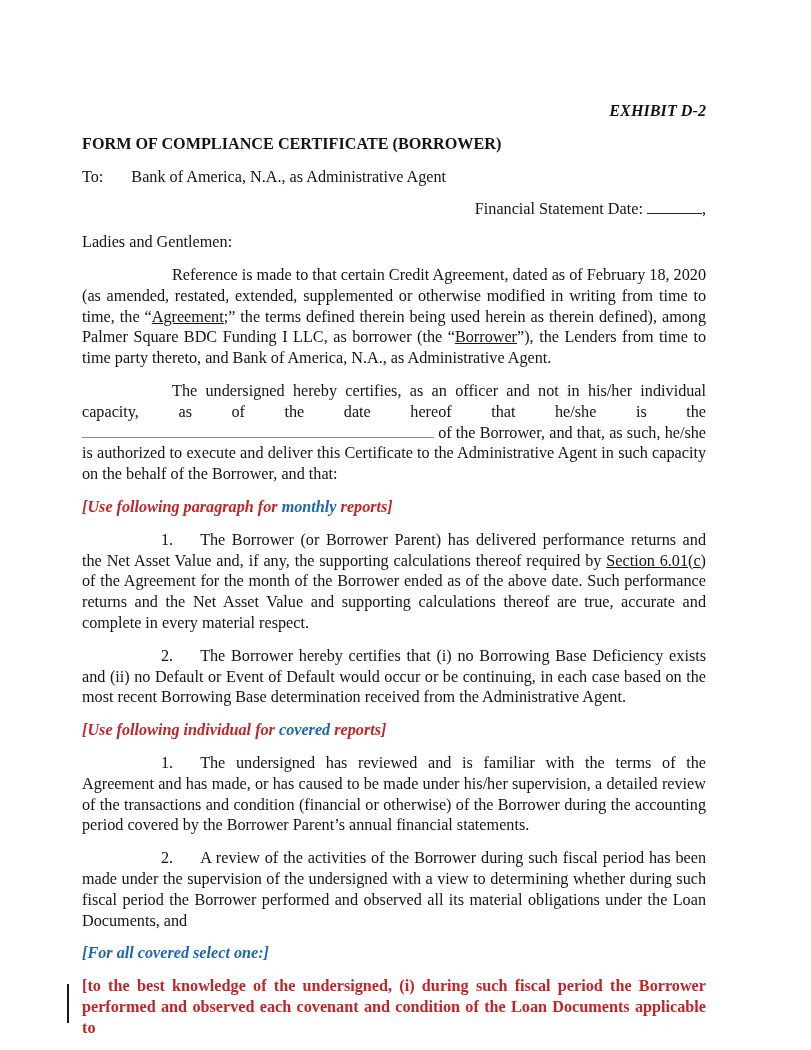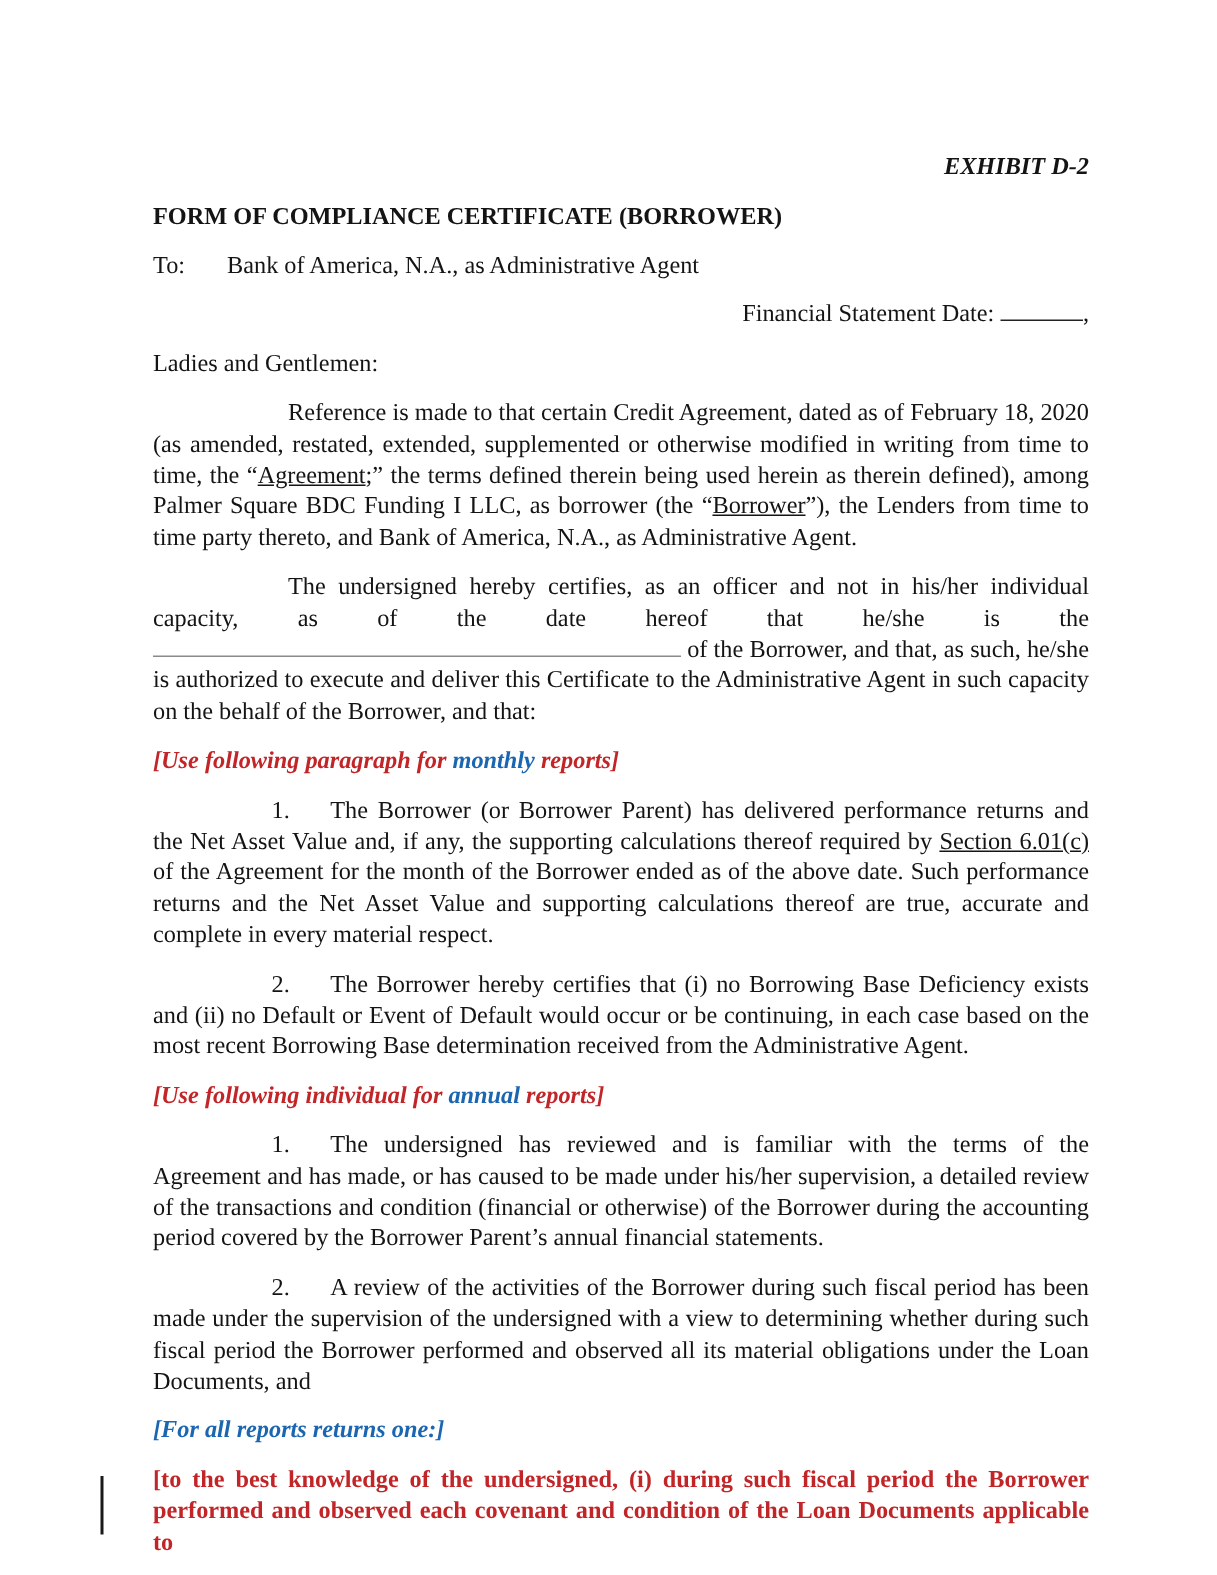--- a/index.html
+++ b/index.html
@@ -14,21 +14,21 @@
     background:#ffffff;
     overflow:hidden;
     position:relative;
     font-family:"Liberation Serif","DejaVu Serif",serif;
     color:var(--ink);
     font-size:16.2px;
     line-height:20.8px;
   }
   .page-content{
     position:absolute;
-    top:101px;left:102px;
+    top:101px;left:82px;
     width:624px;
   }
   p.para{
     margin:0 0 12px 0;
   }
   
   .al-right{text-align:right;}
   .al-center{}
   .al-justify{text-align:justify;}
   .bi{font-weight:bold;font-style:italic;}
@@ -66,18 +66,18 @@
     <p class="para al-right bi"><span>EXHIBIT D-2</span></p>
     <p class="para al-center b"><span>FORM OF COMPLIANCE CERTIFICATE (BORROWER)</span></p>
     <p class="para"><span>To:</span><span class="seg-tab" style="width: 28px;"></span><span>Bank of America, N.A., as Administrative Agent</span></p>
     <p class="para al-right"><span>Financial Statement Date: </span><span class="seg-blank" style="width: 55px;"></span><span>,</span></p>
     <p class="para"><span>Ladies and Gentlemen:</span></p>
     <p class="para al-justify ind"><span>Reference is made to that certain Credit Agreement, dated as of February 18, 2020 (as amended, restated, extended, supplemented or otherwise modified in writing from time to time, the “</span><span class="seg-u">Agreement</span><span>;” the terms defined therein being used herein as therein defined), among Palmer Square BDC Funding I LLC, as borrower (the “</span><span class="seg-u">Borrower</span><span>”), the Lenders from time to time party thereto, and Bank of America, N.A., as Administrative Agent.</span></p>
     <p class="para al-justify ind"><span>The undersigned hereby certifies, as an officer and not in his/her individual capacity, as of the date hereof that he/she is the </span><span class="seg-blank-gray" style="width: 352px;"></span><span> of the Borrower, and that, as such, he/she is authorized to execute and deliver this Certificate to the Administrative Agent in such capacity on the behalf of the Borrower, and that:</span></p>
     <p class="para al-center bi"><span class="seg-red">[Use following paragraph for </span><span class="seg-blue">monthly</span><span class="seg-red"> reports]</span></p>
     <p class="para al-justify ind-num"><span>1.</span><span class="seg-tab" style="width: 27px;"></span><span>The Borrower (or Borrower Parent) has delivered performance returns and the Net Asset Value and, if any, the supporting calculations thereof required by </span><span class="seg-u">Section 6.01(c)</span><span> of the Agreement for the month of the Borrower ended as of the above date.  Such performance returns and the Net Asset Value and supporting calculations thereof are true, accurate and complete in every material respect.</span></p>
     <p class="para al-justify ind-num"><span>2.</span><span class="seg-tab" style="width: 27px;"></span><span>The Borrower hereby certifies that (i) no Borrowing Base Deficiency exists and (ii) no Default or Event of Default would occur or be continuing, in each case based on the most recent Borrowing Base determination received from the Administrative Agent.</span></p>
-    <p class="para al-center bi"><span class="seg-red">[Use following individual for </span><span class="seg-blue">annual</span><span class="seg-red"> reports]</span></p>
+    <p class="para al-center bi"><span class="seg-red">[Use following individual for </span><span class="seg-blue">covered</span><span class="seg-red"> reports]</span></p>
     <p class="para al-justify ind-num"><span>1.</span><span class="seg-tab" style="width: 27px;"></span><span>The undersigned has reviewed and is familiar with the terms of the Agreement and has made, or has caused to be made under his/her supervision, a detailed review of the transactions and condition (financial or otherwise) of the  Borrower during the accounting period covered by the Borrower Parent’s annual financial statements.</span></p>
     <p class="para al-justify ind-num"><span>2.</span><span class="seg-tab" style="width: 27px;"></span><span>A review of the activities of the Borrower during such fiscal period has been made under the supervision of the undersigned with a view to determining whether during such fiscal period the Borrower performed and observed all its material obligations under the Loan Documents, and</span></p>
-    <p class="para al-center bi c-blue"><span>[For all reports returns one:]</span></p>
+    <p class="para al-center bi c-blue"><span>[For all covered select one:]</span></p>
     <p class="para al-justify b c-red"><span>[to the best knowledge of the undersigned, (i) during such fiscal period the Borrower performed and observed each covenant and condition of the Loan Documents applicable to</span></p>
   </div>
 
 </body></html>

